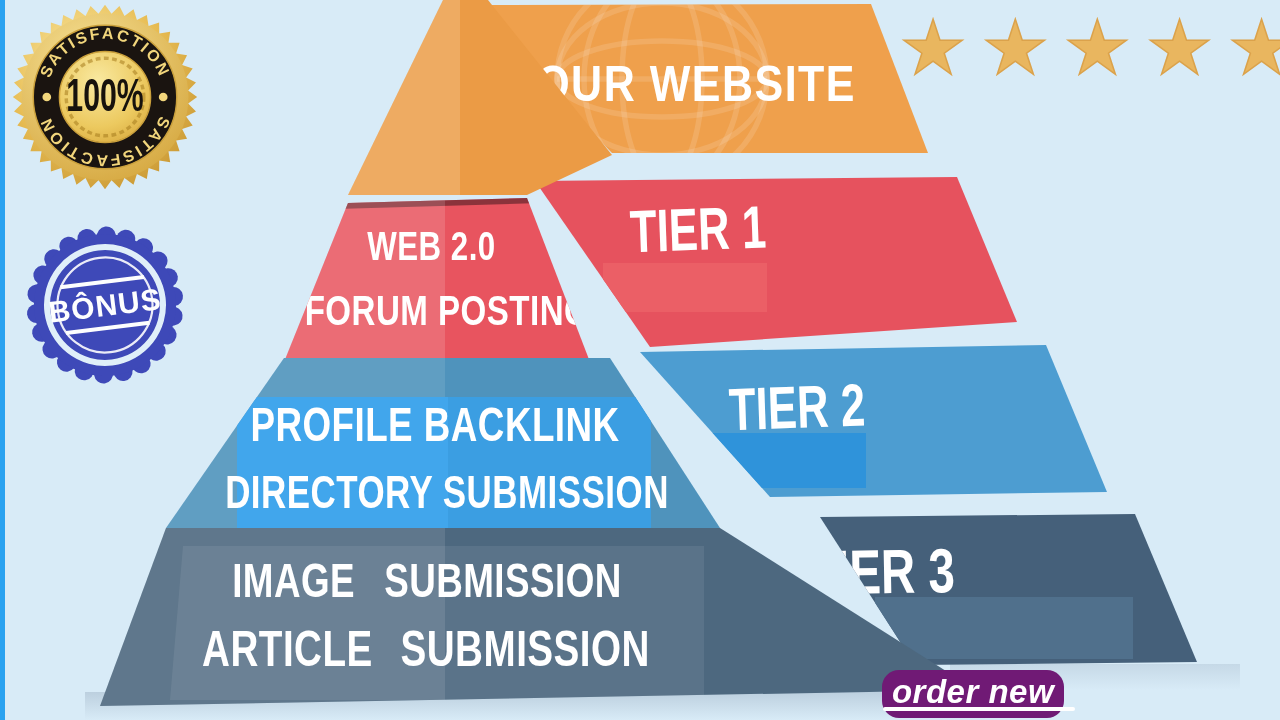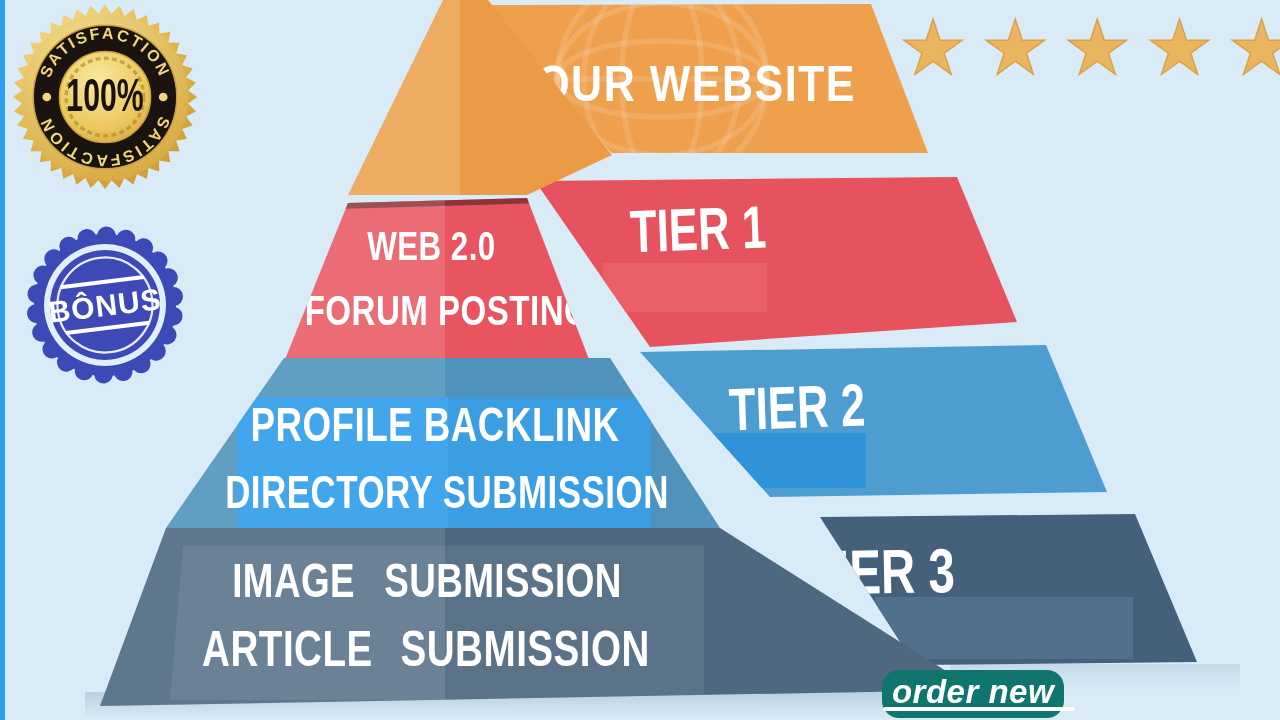--- a/index.html
+++ b/index.html
@@ -175,18 +175,18 @@
   </svg>
 
   <div class="abs" id="stars">
     <span data-bind="badges.rating.stars.0">★</span>
     <span data-bind="badges.rating.stars.1">★</span>
     <span data-bind="badges.rating.stars.2">★</span>
     <span data-bind="badges.rating.stars.3">★</span>
     <span data-bind="badges.rating.stars.4">★</span>
   </div>
 
-  <div class="abs" id="order-pill" data-bind-bg="cta.background" style="background: #0f766e;">
+  <div class="abs" id="order-pill" data-bind-bg="cta.background" style="background: #701a75;">
     <span data-bind="cta.label">order new</span>
   </div>
   <div class="abs" id="order-underline"></div>
 
 </div>
 
 </body></html>

